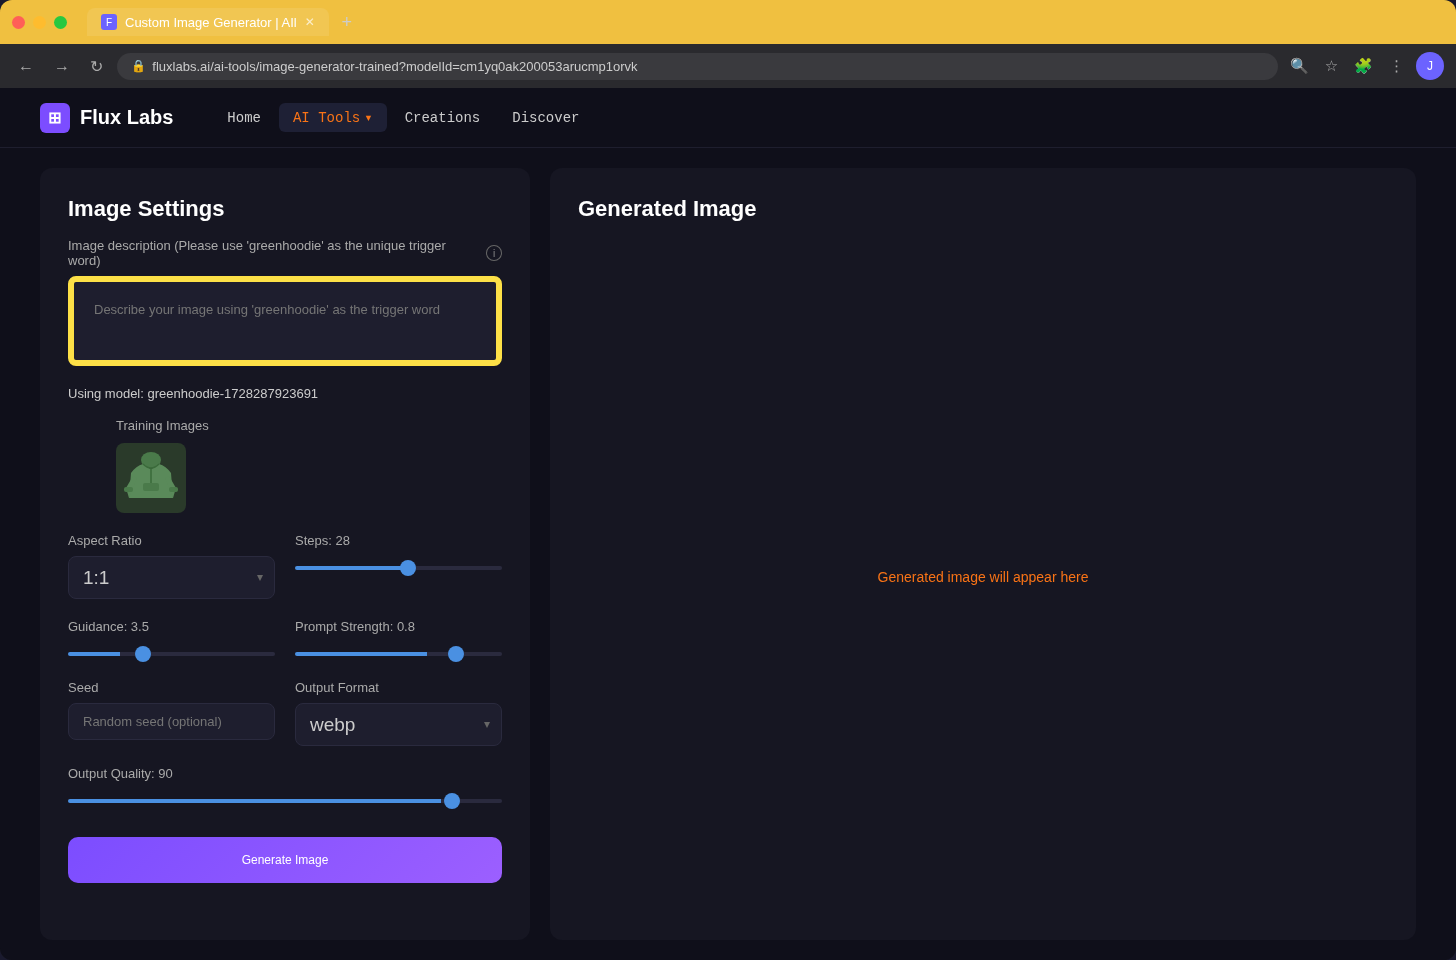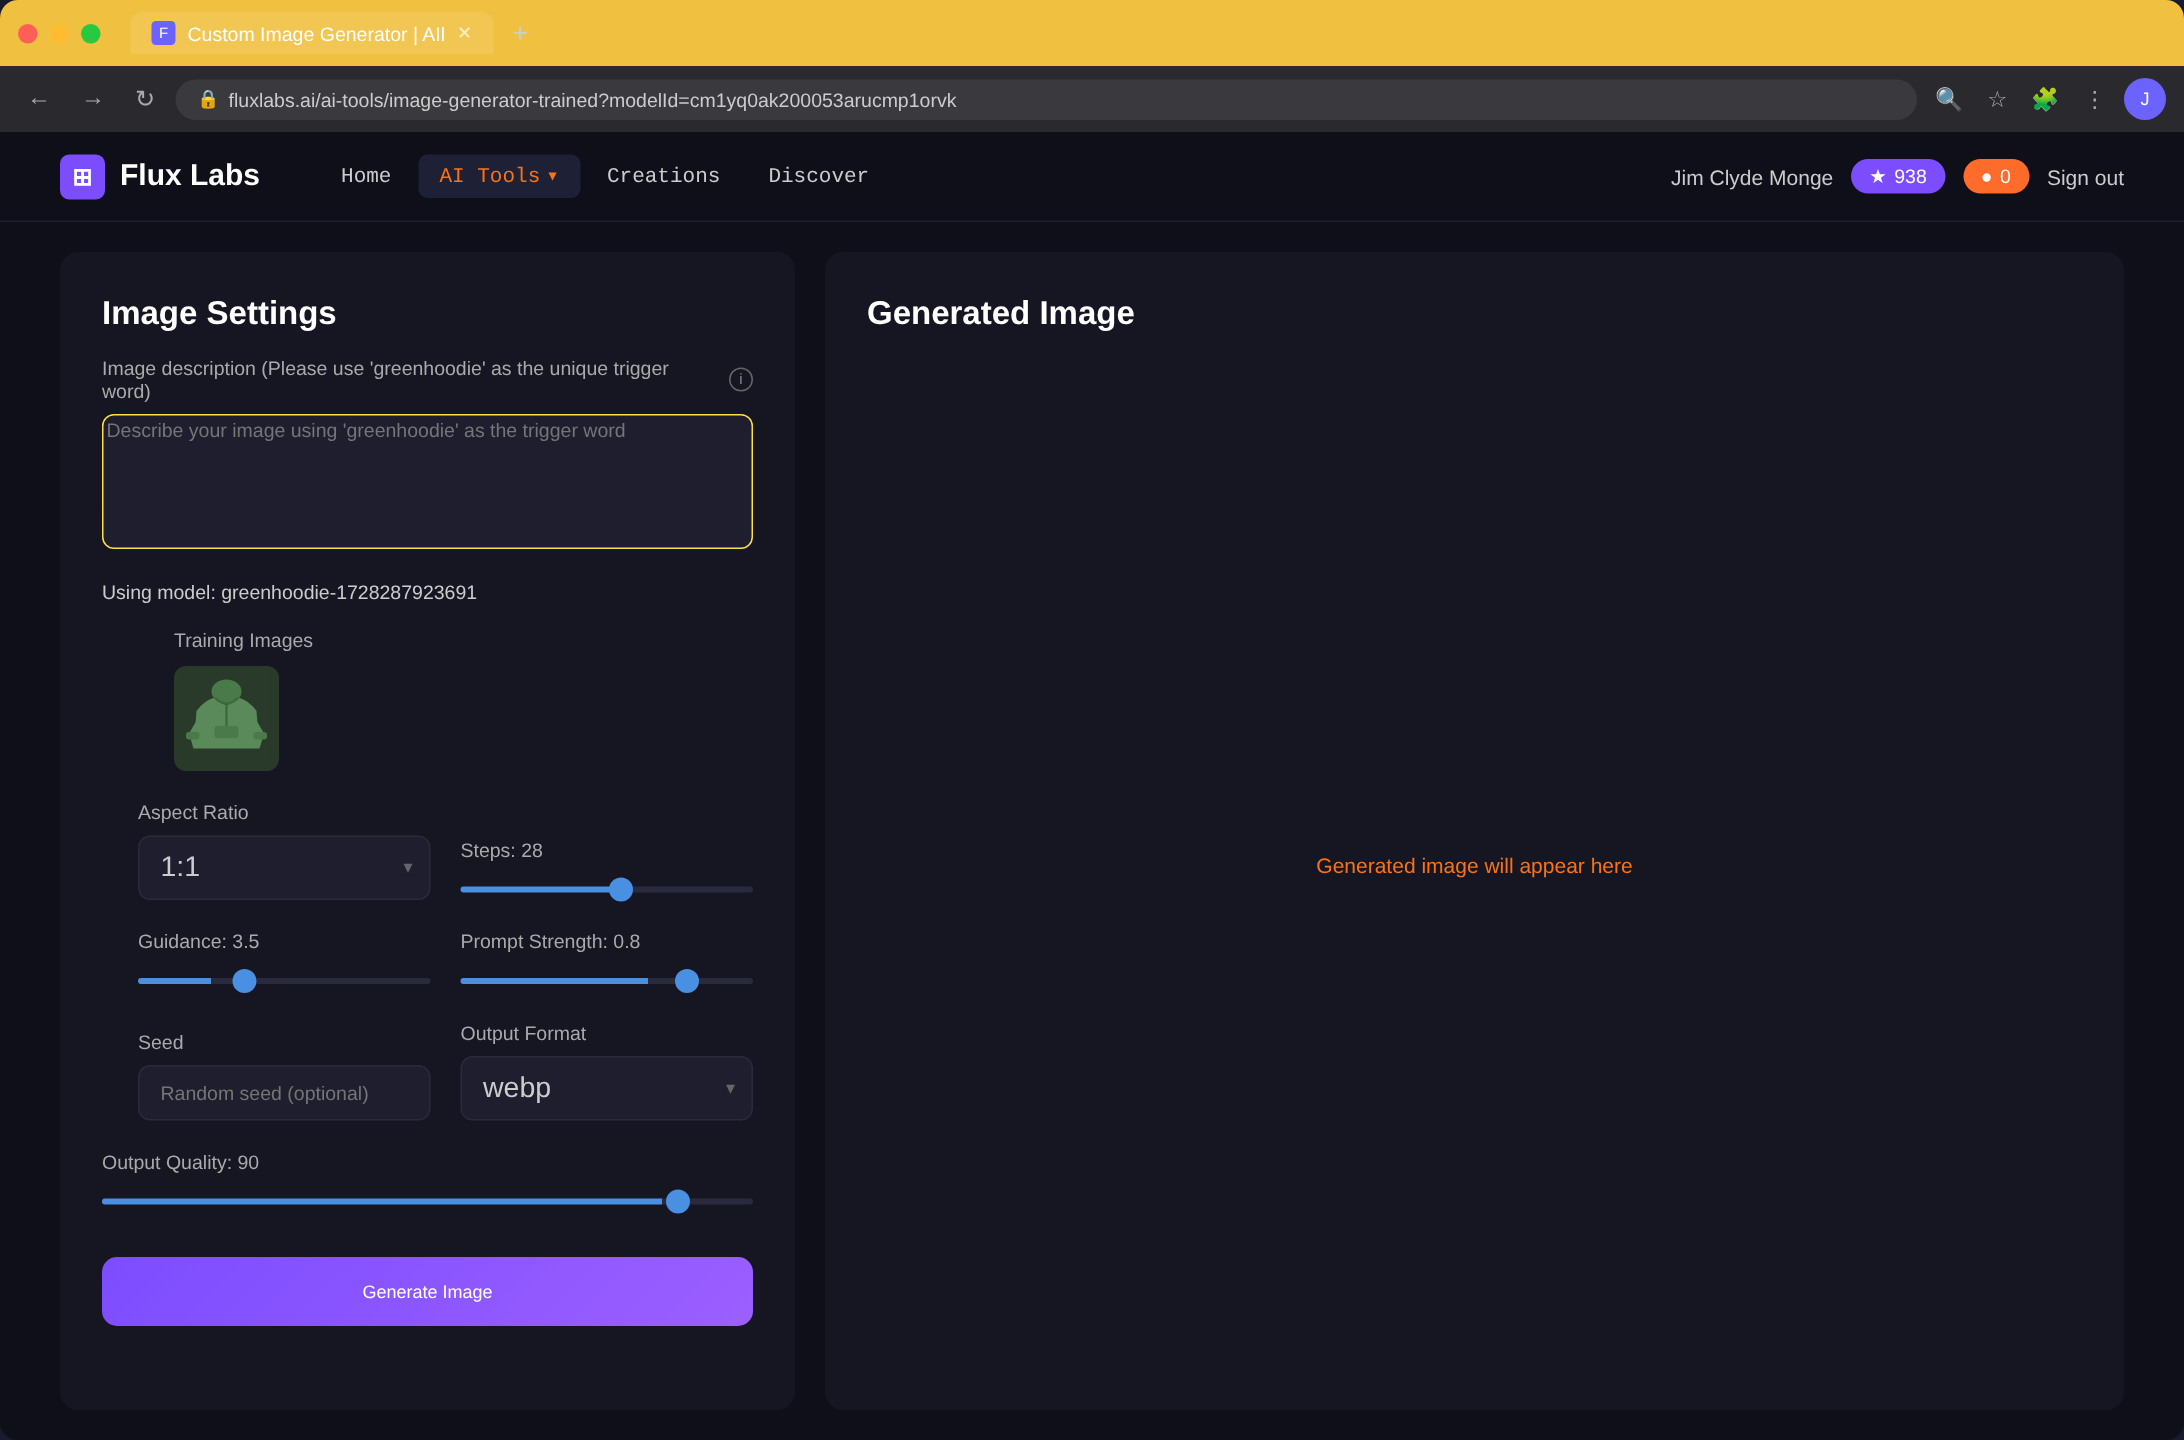--- a/index.html
+++ b/index.html
@@ -316,23 +316,23 @@
       align-items: center;
       justify-content: center;
       font-size: 10px;
       color: #888;
       cursor: pointer;
     }
 
     .prompt-textarea {
       width: 100%;
       background: #1e1e2e;
-      border: 1px solid #fde047;
+      border: 6px solid #fde047;
       border-radius: 8px;
-      padding: 2px;
+      padding: 20px;
       color: #888;
       font-size: 13px;
       resize: none;
       height: 90px;
       font-family: inherit;
     }
 
     .model-info {
       color: #ccc;
       font-size: 13px;
@@ -365,22 +365,21 @@
     
     .hoodie-svg {
       width: 60px;
       height: 60px;
     }
 
     .settings-row {
       display: flex;
       gap: 20px;
       margin-bottom: 20px;
-      align-items: flex-end;
-      margin-left: 24px;
+      align-items: flex-start;
     }
 
     .settings-col {
       flex: 1;
     }
 
     .settings-col-full {
       width: 100%;
       margin-bottom: 20px;
     }
@@ -560,32 +559,20 @@
       <div class="nav-links">
         <a class="nav-link">Home</a>
         <a class="nav-link active">
           <span>AI Tools</span>
           <span>▾</span>
         </a>
         <a class="nav-link">Creations</a>
         <a class="nav-link">Discover</a>
       </div>
 
-      <div class="nav-right">
-        <span class="nav-user">Jim Clyde Monge</span>
-        <div class="badge-purple">
-          <span>★</span>
-          <span>938</span>
-        </div>
-        <div class="badge-orange">
-          <span>●</span>
-          <span>0</span>
-        </div>
-        <button class="sign-out-btn">Sign out</button>
-      </div>
     </div>
 
     <div class="main-content">
 
       <div class="left-panel">
         <h2 class="panel-title">Image Settings</h2>
 
         <div class="field-label">
           <span>Image description (Please use 'greenhoodie' as the unique trigger word)</span>
           <span class="info-icon">i</span>

